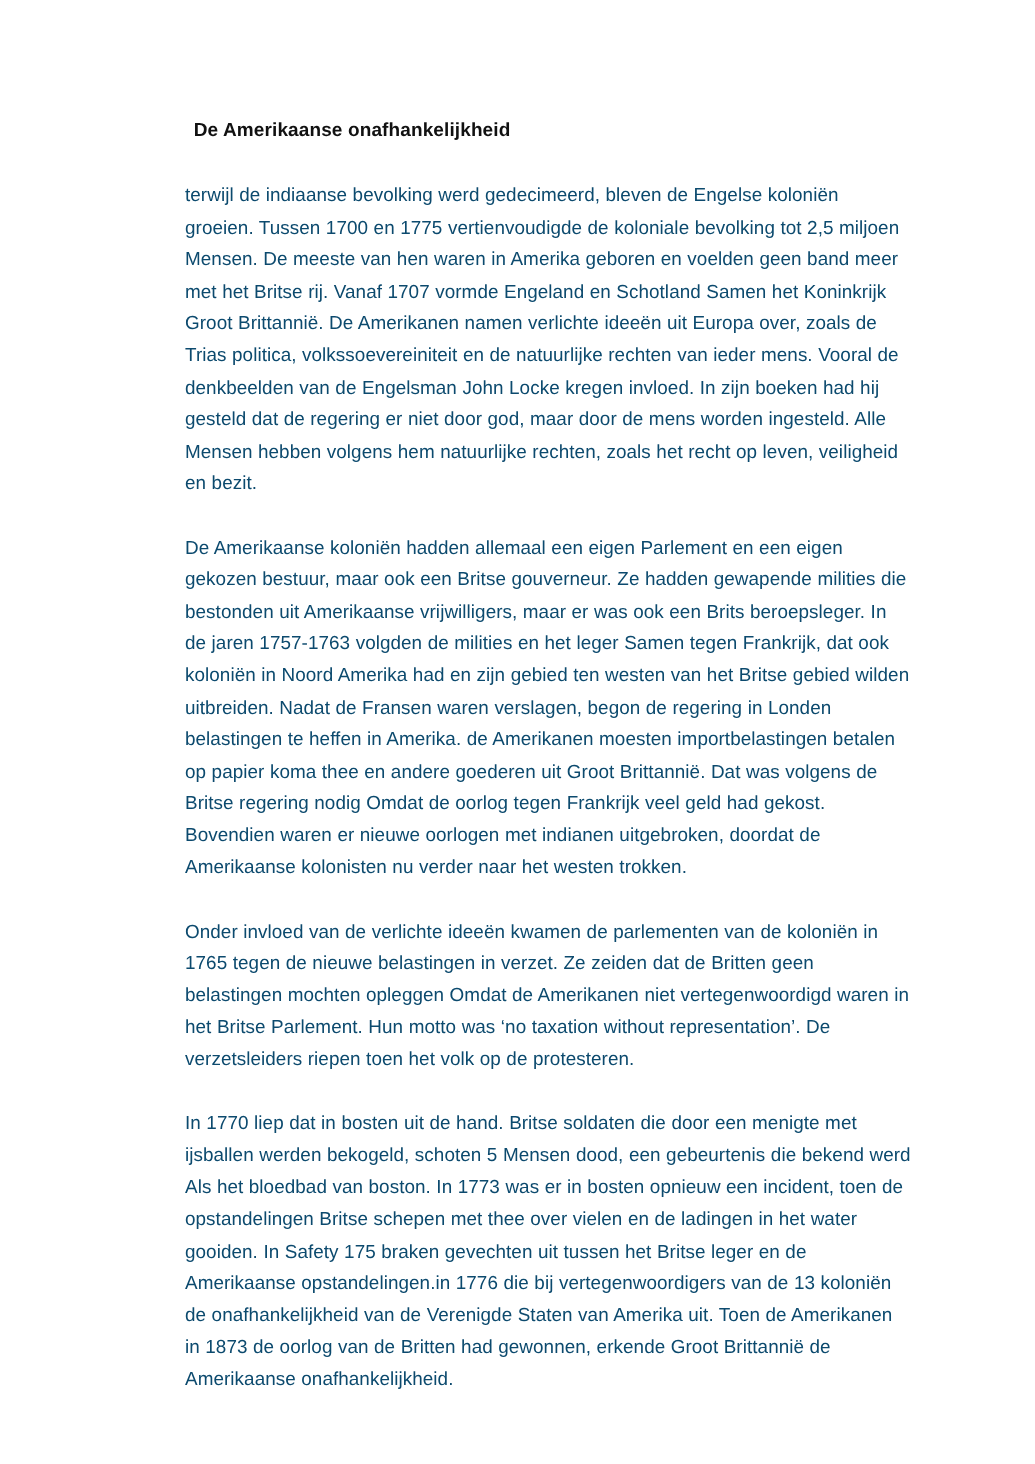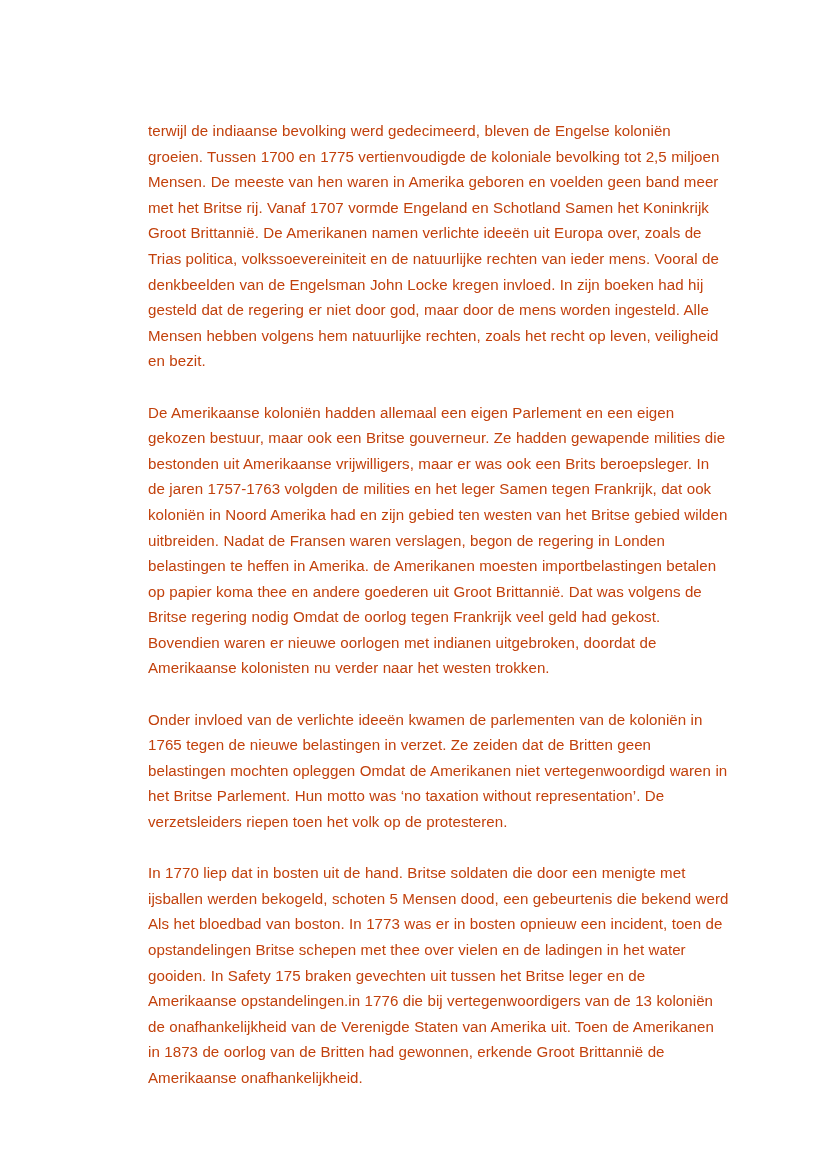--- a/index.html
+++ b/index.html
@@ -36,38 +36,39 @@
     letter-spacing: 0.1px;
     margin: 0 0 0 7px;
     padding: 0;
   }
   .spacer-after-title {
     height: 26px;
   }
   .para {
     font-size: 15.1px;
     line-height: 25.6px;
-    color: #c2410c;
+    color: #0c4a6e;
     margin: 0;
     padding: 0;
     text-align: left;
     word-spacing: 0.15px;
     letter-spacing: 0.05px;
     white-space: pre-wrap;
   }
   .para + .para {
     margin-top: 25.6px;
   }
 </style>
 </head>
 <body>
 
 <div class="page">
   <div class="doc-body">
 
+    <h1 class="doc-title">De Amerikaanse onafhankelijkheid</h1>
 
     <div class="spacer-after-title"></div>
 
     <p class="para">terwijl de indiaanse bevolking werd gedecimeerd, bleven de Engelse koloniën groeien. Tussen 1700 en 1775 vertienvoudigde de koloniale bevolking tot 2,5 miljoen Mensen. De meeste van hen waren in Amerika geboren en voelden geen band meer met het Britse rij. Vanaf 1707 vormde Engeland en Schotland Samen het Koninkrijk Groot Brittannië. De Amerikanen namen verlichte ideeën uit Europa over, zoals de Trias politica, volkssoevereiniteit en de natuurlijke rechten van ieder mens. Vooral de denkbeelden van de Engelsman John Locke kregen invloed. In zijn boeken had hij gesteld dat de regering er niet door god, maar door de mens worden ingesteld. Alle Mensen hebben volgens hem natuurlijke rechten, zoals het recht op leven, veiligheid en bezit.</p>
 
     <p class="para">De Amerikaanse koloniën hadden allemaal een eigen Parlement en een eigen gekozen bestuur, maar ook een Britse gouverneur. Ze hadden gewapende milities die bestonden uit Amerikaanse vrijwilligers, maar er was ook een Brits beroepsleger. In de jaren 1757-1763 volgden de milities en het leger Samen tegen Frankrijk, dat ook koloniën in Noord Amerika had en zijn gebied ten westen van het Britse gebied wilden uitbreiden. Nadat de Fransen waren verslagen, begon de regering in Londen belastingen te heffen in Amerika. de Amerikanen moesten importbelastingen betalen op papier koma thee en andere goederen uit Groot Brittannië. Dat was volgens de Britse regering nodig Omdat de oorlog tegen Frankrijk veel geld had gekost. Bovendien waren er nieuwe oorlogen met indianen uitgebroken, doordat de Amerikaanse kolonisten nu verder naar het westen trokken.</p>
 
     <p class="para">Onder invloed van de verlichte ideeën kwamen de parlementen van de koloniën in 1765 tegen de nieuwe belastingen in verzet. Ze zeiden dat de Britten geen belastingen mochten opleggen Omdat de Amerikanen niet vertegenwoordigd waren in het Britse Parlement. Hun motto was ‘no taxation without representation’. De verzetsleiders riepen toen het volk op de protesteren.</p>
 
     <p class="para">In 1770 liep dat in bosten uit de hand. Britse soldaten die door een menigte met ijsballen werden bekogeld, schoten 5 Mensen dood, een gebeurtenis die bekend werd Als het bloedbad van boston. In 1773 was er in bosten opnieuw een incident, toen de opstandelingen Britse schepen met thee over vielen en de ladingen in het water gooiden. In Safety 175 braken gevechten uit tussen het Britse leger en de Amerikaanse opstandelingen.in 1776 die bij vertegenwoordigers van de 13 koloniën de onafhankelijkheid van de Verenigde Staten van Amerika uit. Toen de Amerikanen in 1873 de oorlog van de Britten had gewonnen, erkende Groot Brittannië de Amerikaanse onafhankelijkheid.</p>

